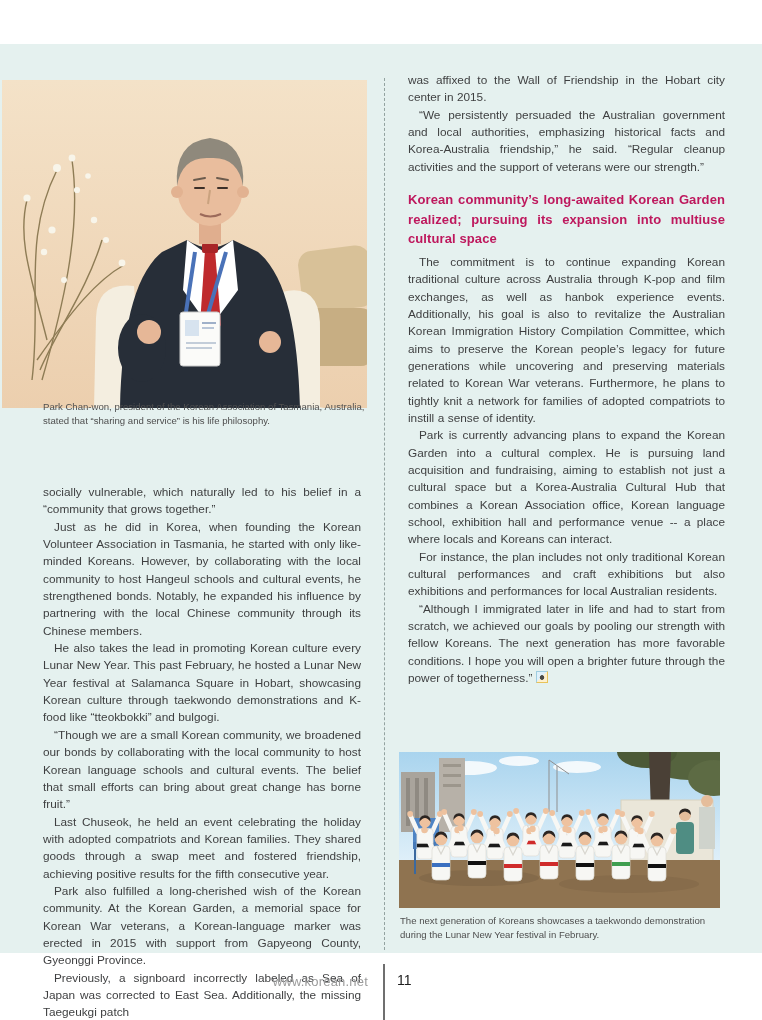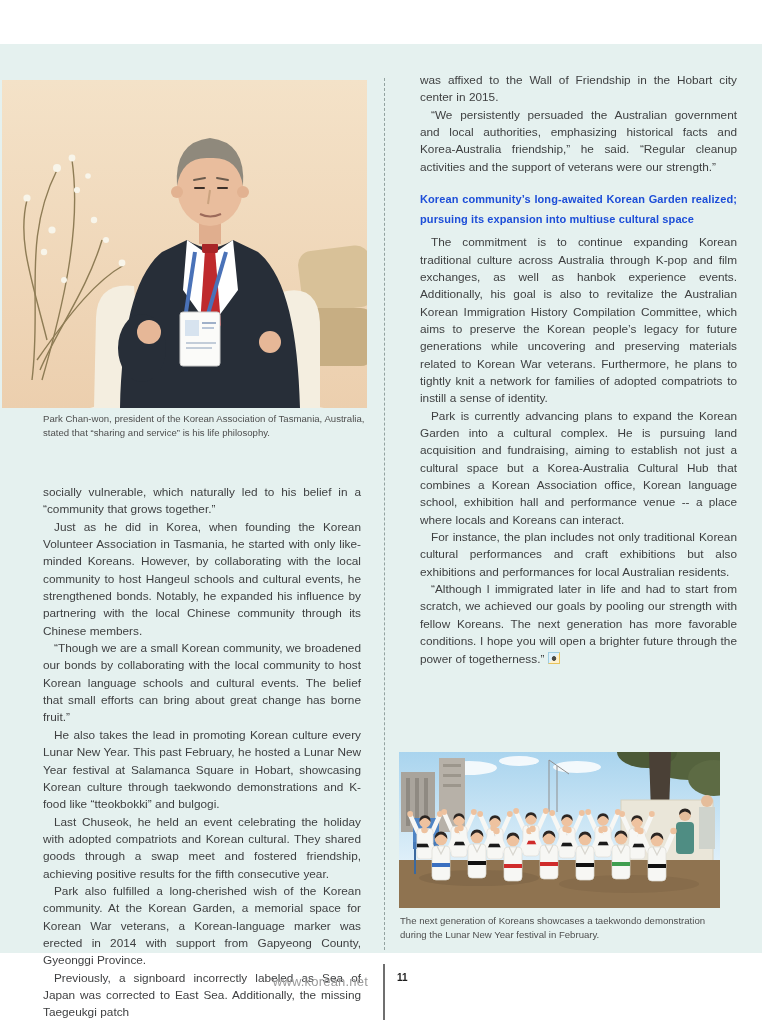--- a/index.html
+++ b/index.html
@@ -10,46 +10,46 @@
   }
   .band{position:absolute;left:0;top:44px;width:762px;height:909px;background:#e5f1ef;}
   .divider{position:absolute;left:384px;top:78px;height:872px;width:0;border-left:1px dashed #93a3a0;}
 
   figure{margin:0;padding:0;}
   .photo1{position:absolute;left:2px;top:80px;width:365px;height:328px;overflow:hidden;}
   .photo2{position:absolute;left:399px;top:752px;width:321px;height:156px;overflow:hidden;}
   .photo1 svg,.photo2 svg{display:block;}
 
   .caption{position:absolute;font-size:9.6px;line-height:13.5px;color:#4f4f4f;text-align:left;}
-  .caption1{left:43px;top:412px;width:322px;}
+  .caption1{left:43px;top:400px;width:322px;}
   .caption2{left:400px;top:914px;width:318px;}
 
   .col{position:absolute;}
   .leftcol{left:43px;top:484px;width:318px;}
-  .rightcol{left:420px;top:72px;width:317px;}
+  .rightcol{left:408px;top:72px;width:317px;}
   p.body{
     font-size:11.8px;line-height:17.35px;color:#3e3f40;text-align:justify;
     margin:0;word-spacing:0.2px;
   }
   p.ind{text-indent:11px;}
   h2.sec{
-    margin:14px 0 5px 0;font-size:11px;line-height:19.6px;color:#1d4ed8;
+    margin:14px 0 5px 0;font-size:13px;line-height:19.6px;color:#be185d;
     font-weight:bold;text-align:justify;letter-spacing:0.1px;
   }
   .endmark{
     display:inline-block;width:10px;height:10px;margin-left:4px;vertical-align:-1px;
     background:
       radial-gradient(circle at 50% 55%, #4a4a46 0 2px, transparent 2.6px),
       linear-gradient(135deg,#dff0fa 0 50%, #fdf0cf 50% 100%);
     border:1px solid #9fcde0;border-bottom-color:#e8c35a;border-right-color:#e8c35a;
   }
 
   .footer-site{position:absolute;top:974px;right:394px;font-size:13px;color:#9b9b9b;letter-spacing:0.2px;}
   .footer-bar{position:absolute;left:383px;top:964px;width:2px;height:56px;background:#6f6f6f;}
-  .footer-page{position:absolute;left:397px;top:972px;font-size:10px;font-weight:bold;color:#1d1d1d;}
+  .footer-page{position:absolute;left:397px;top:972px;font-size:14px;font-weight:normal;color:#1d1d1d;}
 </style>
 </head>
 <body>
 
 <div class="band"></div>
 <div class="divider"></div>
 
 <figure class="photo1">
   <svg width="365" height="328" viewBox="0 0 365 328">
     <defs>
@@ -127,24 +127,24 @@
       <circle cx="268" cy="262" r="11" fill="#e6b797"></circle>
     </g>
   </svg>
 </figure>
 
 <div class="caption caption1">Park Chan-won, president of the Korean Association of Tasmania, Australia, stated that “sharing and service” is his life philosophy.</div>
 
 <div class="col leftcol">
   <p class="body">socially vulnerable, which naturally led to his belief in a “community that grows together.”</p>
   <p class="body ind">Just as he did in Korea, when founding the Korean Volunteer Association in Tasmania, he started with only like-minded Koreans. However, by collaborating with the local community to host Hangeul schools and cultural events, he strengthened bonds. Notably, he expanded his influence by partnering with the local Chinese community through its Chinese members.</p>
+  <p class="body ind">He also takes the lead in promoting Korean culture every Lunar New Year. This past February, he hosted a Lunar New Year festival at Salamanca Square in Hobart, showcasing Korean culture through taekwondo demonstrations and K-food like “tteokbokki” and bulgogi.</p>
   <p class="body ind">“Though we are a small Korean community, we broadened our bonds by collaborating with the local community to host Korean language schools and cultural events. The belief that small efforts can bring about great change has borne fruit.”</p>
-  <p class="body ind">He also takes the lead in promoting Korean culture every Lunar New Year. This past February, he hosted a Lunar New Year festival at Salamanca Square in Hobart, showcasing Korean culture through taekwondo demonstrations and K-food like “tteokbokki” and bulgogi.</p>
-  <p class="body ind">Last Chuseok, he held an event celebrating the holiday with adopted compatriots and Korean cultural. They shared goods through a swap meet and fostered friendship, achieving positive results for the fifth consecutive year.</p>
-  <p class="body ind">Park also fulfilled a long-cherished wish of the Korean community. At the Korean Garden, a memorial space for Korean War veterans, a Korean-language marker was erected in 2014 with support from Gapyeong County, Gyeonggi Province.</p>
+  <p class="body ind">Last Chuseok, he held an event celebrating the holiday with adopted compatriots and Korean families. They shared goods through a swap meet and fostered friendship, achieving positive results for the fifth consecutive year.</p>
+  <p class="body ind">Park also fulfilled a long-cherished wish of the Korean community. At the Korean Garden, a memorial space for Korean War veterans, a Korean-language marker was erected in 2015 with support from Gapyeong County, Gyeonggi Province.</p>
   <p class="body ind">Previously, a signboard incorrectly labeled as Sea of Japan was corrected to East Sea. Additionally, the missing Taegeukgi patch</p>
 </div>
 
 <div class="col rightcol">
   <p class="body">was affixed to the Wall of Friendship in the Hobart city center in 2015.</p>
   <p class="body ind">“We persistently persuaded the Australian government and local authorities, emphasizing historical facts and Korea-Australia friendship,” he said. “Regular cleanup activities and the support of veterans were our strength.”</p>
   <h2 class="sec">Korean community’s long-awaited Korean Garden realized; pursuing its expansion into multiuse cultural space</h2>
   <p class="body ind">The commitment is to continue expanding Korean traditional culture across Australia through K-pop and film exchanges, as well as hanbok experience events. Additionally, his goal is also to revitalize the Australian Korean Immigration History Compilation Committee, which aims to preserve the Korean people’s legacy for future generations while uncovering and preserving materials related to Korean War veterans. Furthermore, he plans to tightly knit a network for families of adopted compatriots to instill a sense of identity.</p>
   <p class="body ind">Park is currently advancing plans to expand the Korean Garden into a cultural complex. He is pursuing land acquisition and fundraising, aiming to establish not just a cultural space but a Korea-Australia Cultural Hub that combines a Korean Association office, Korean language school, exhibition hall and performance venue -- a place where locals and Koreans can interact.</p>
   <p class="body ind">For instance, the plan includes not only traditional Korean cultural performances and craft exhibitions but also exhibitions and performances for local Australian residents.</p>

